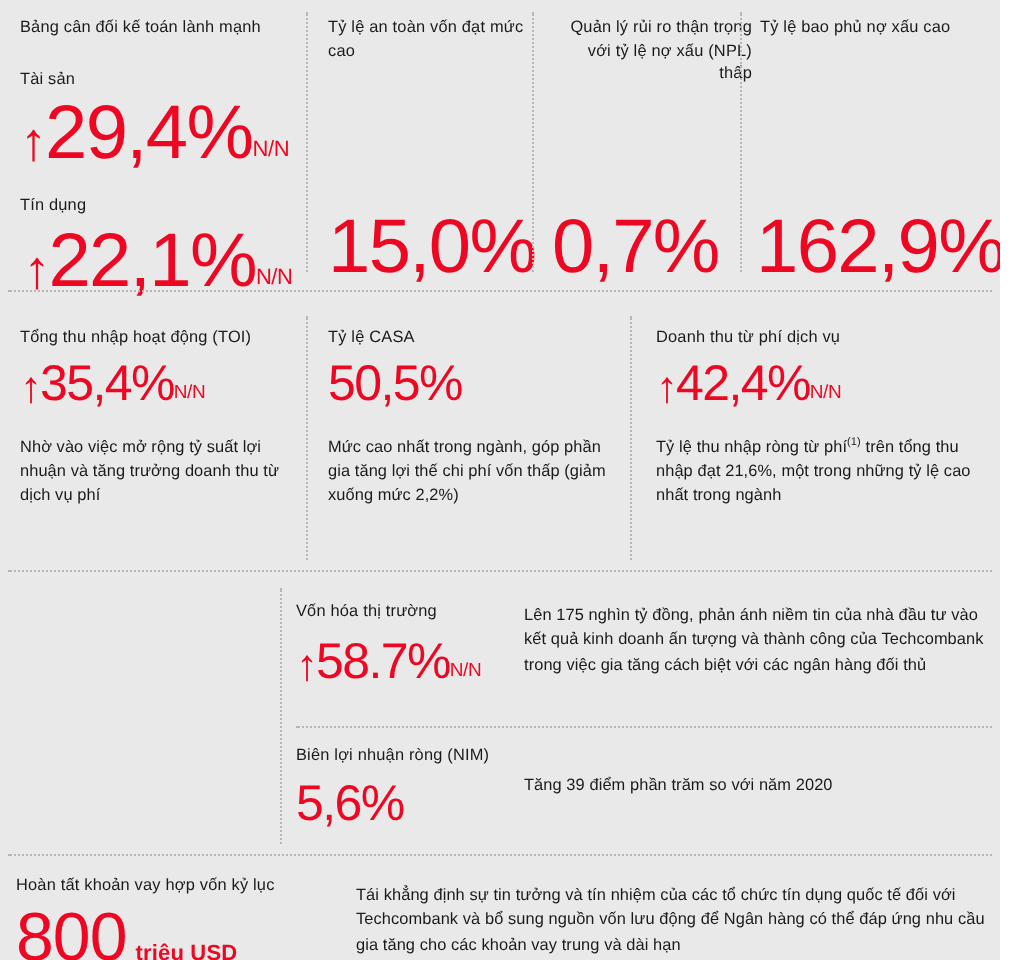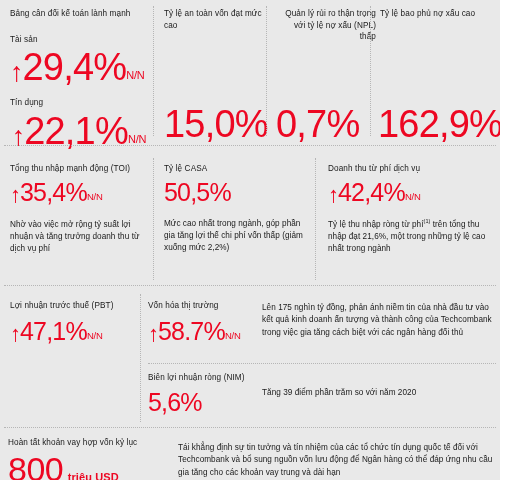--- a/index.html
+++ b/index.html
@@ -138,21 +138,21 @@
     <span class="num">162,9%</span>
   </div>
 
   <div class="vr-dotted" style="left:153px; top:6px; height:130px;"></div>
   <div class="vr-dotted" style="left:266px; top:6px; height:130px;"></div>
   <div class="vr-dotted" style="left:370px; top:6px; height:130px;"></div>
 
   <div class="hr-dotted" style="left:4px; top:145px; width:492px;"></div>
 
   <div class="cell" style="left:10px; top:163px; width:138px;">
-    <div class="label">Tổng thu nhập mạnh động (TOI)</div>
+    <div class="label">Tổng thu nhập hoạt động (TOI)</div>
     <div class="stat stat-sm" style="margin-top:5px;">
       <span class="arrow">↑</span><span class="num">35,4%</span><span class="suffix">N/N</span>
     </div>
     <div class="body-text" style="margin-top:13px; width:136px;">Nhờ vào việc mở rộng tỷ suất lợi nhuận và tăng trưởng doanh thu từ dịch vụ phí</div>
   </div>
 
   <div class="cell" style="left:164px; top:163px; width:142px;">
     <div class="label">Tỷ lệ CASA</div>
     <div class="stat stat-sm" style="margin-top:5px;">
       <span class="num">50,5%</span>
@@ -166,26 +166,20 @@
       <span class="arrow">↑</span><span class="num">42,4%</span><span class="suffix">N/N</span>
     </div>
     <div class="body-text" style="margin-top:13px; width:166px;"><span>Tỷ lệ thu nhập ròng từ phí</span><sup>(1)</sup><span> trên tổng thu nhập đạt 21,6%, một trong những tỷ lệ cao nhất trong ngành</span></div>
   </div>
 
   <div class="vr-dotted" style="left:153px; top:158px; height:122px;"></div>
   <div class="vr-dotted" style="left:315px; top:158px; height:122px;"></div>
 
   <div class="hr-dotted" style="left:4px; top:285px; width:492px;"></div>
 
-  <div class="cell" style="left:10px; top:300px; width:126px;">
-    <div class="label">Lợi nhuận trước thuế  (PBT)</div>
-    <div class="stat stat-sm" style="margin-top:7px;">
-      <span class="arrow">↑</span><span class="num">47,1%</span><span class="suffix">N/N</span>
-    </div>
-  </div>
 
   <div class="cell" style="left:148px; top:300px; width:110px;">
     <div class="label">Vốn hóa thị trường</div>
     <div class="stat stat-sm" style="margin-top:7px;">
       <span class="arrow">↑</span><span class="num">58.7%</span><span class="suffix">N/N</span>
     </div>
   </div>
 
   <div class="cell body-text" style="left:262px; top:302px; width:230px;">Lên 175 nghìn tỷ đồng, phản ánh niềm tin của nhà đầu tư vào kết quả kinh doanh ấn tượng và thành công của Techcombank trong việc gia tăng cách biệt với các ngân hàng đối thủ</div>
 

